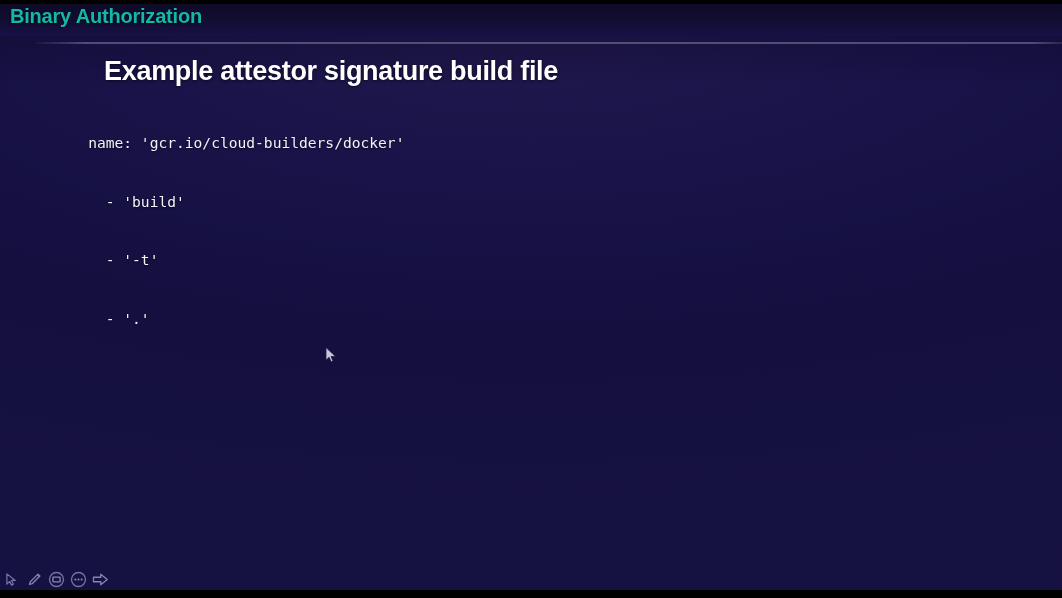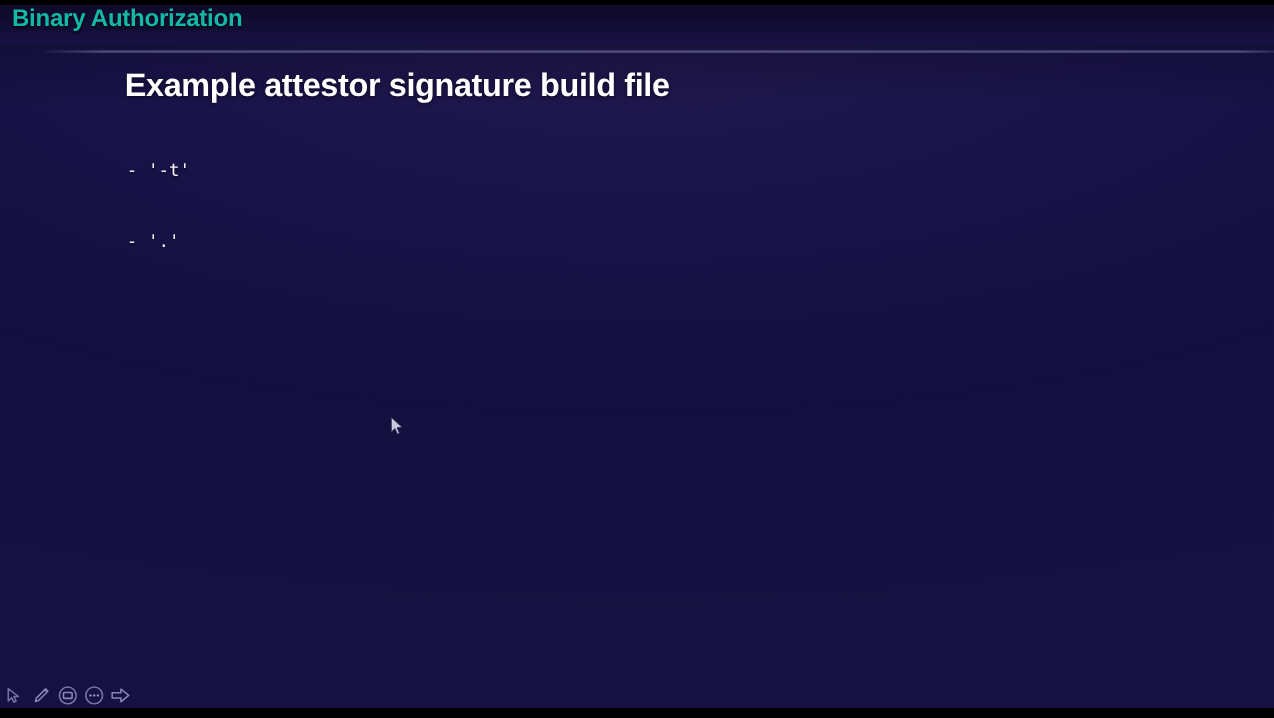--- a/index.html
+++ b/index.html
@@ -154,20 +154,22 @@
 
   <div class="deck-bg"></div>
 
   <div class="header-band"></div>
   <div class="header-title">Binary Authorization</div>
   <div class="header-rule"></div>
 
   <div class="slide-title">Example attestor signature build file</div>
 
   <div class="code-block">
+    <div class="code-line">    name: 'gcr.io/cloud-builders/docker'</div>
+    <div class="code-line">      - 'build'</div>
     <div class="code-line">      - '-t'</div>
     <div class="code-line">      - '.'</div>
     
     
     
     
     
     
     
     

